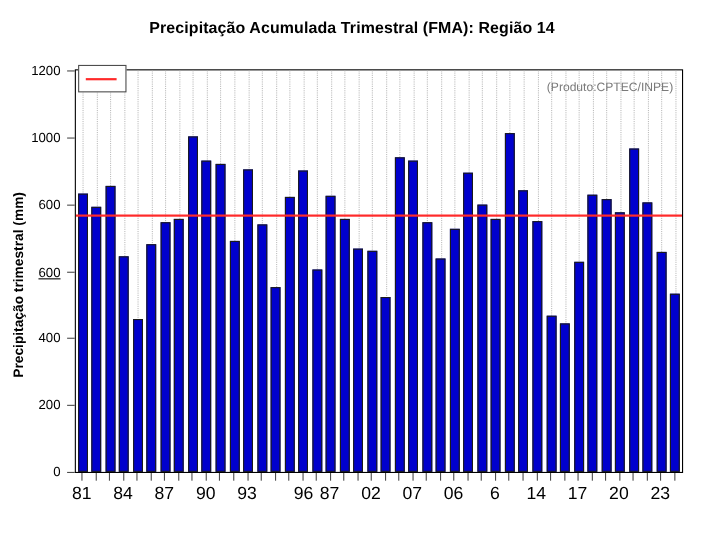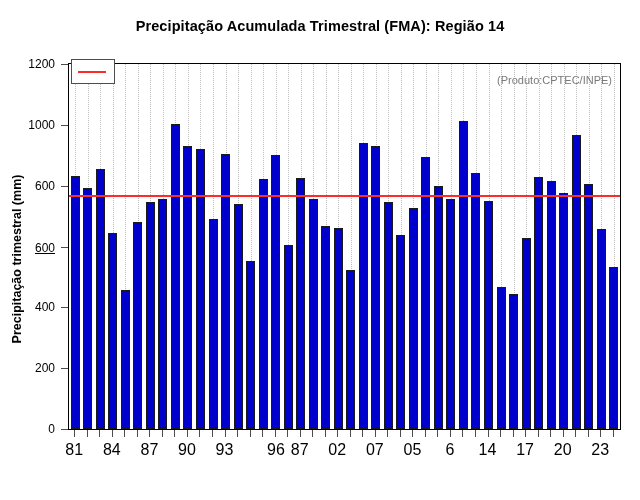--- a/index.html
+++ b/index.html
@@ -286,21 +286,21 @@
         <div class="xtick-mark" style="left: 544.74px;"></div>
         <div class="xtick-label" style="left: 6.26px;">81</div>
         <div class="xtick-label" style="left: 43.83px;">84</div>
         <div class="xtick-label" style="left: 81.4px;">87</div>
         <div class="xtick-label" style="left: 118.97px;">90</div>
         <div class="xtick-label" style="left: 156.53px;">93</div>
         <div class="xtick-label" style="left: 208px;">96</div>
         <div class="xtick-label" style="left: 231.67px;">87</div>
         <div class="xtick-label" style="left: 269.24px;">02</div>
         <div class="xtick-label" style="left: 306.81px;">07</div>
-        <div class="xtick-label" style="left: 344.38px;">05</div>
+        <div class="xtick-label" style="left: 344.38px;">06</div>
         <div class="xtick-label" style="left: 381.94px;">6</div>
         <div class="xtick-label" style="left: 419.51px;">14</div>
         <div class="xtick-label" style="left: 457.08px;">17</div>
         <div class="xtick-label" style="left: 494.65px;">20</div>
         <div class="xtick-label" style="left: 532.22px;">23</div>
       </div>
   </div>
 
 </div>
 

